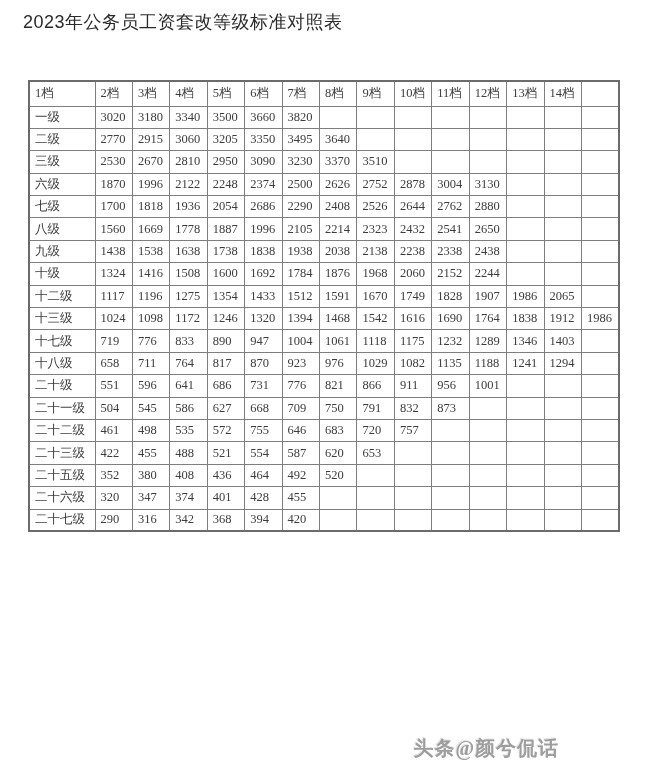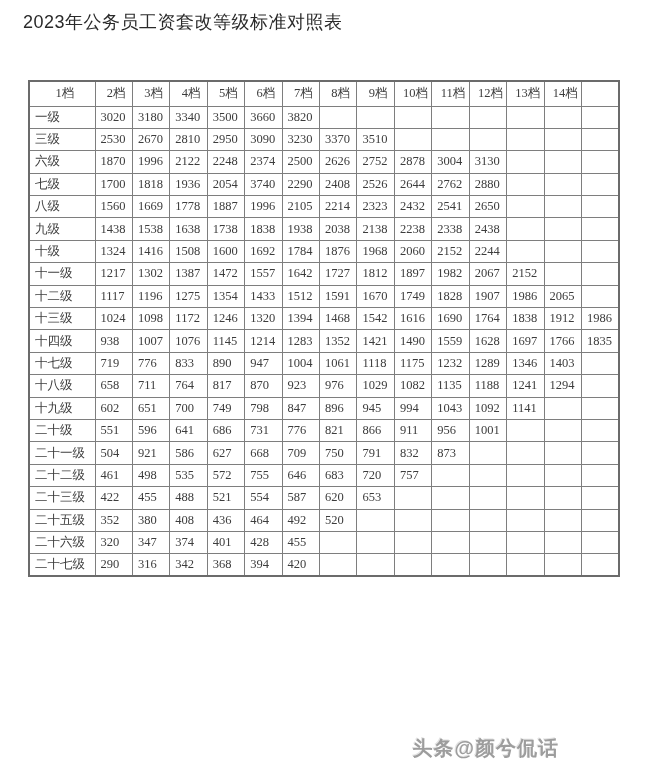--- a/index.html
+++ b/index.html
@@ -49,31 +49,30 @@
     text-align: left;
     vertical-align: middle;
     padding: 0 0 0 5px;
     overflow: hidden;
     white-space: nowrap;
     height: 22.4px;
     box-sizing: border-box;
   }
   table.salary-table thead th {
     height: 25px;
-    text-align: center;
   }
   .watermark {
     position: absolute;
     right: 8px;
     bottom: 3px;
     font-size: 20px;
     font-weight: bold;
     color: #9d9d9d;
     text-shadow: 1px 1px 0 #ffffff, -1px -1px 0 #e3e3e3;
-    font-family: Liberation Sans, sans-serif;
+    font-family: Liberation Serif, serif;
     white-space: nowrap;
     letter-spacing: 1px;
     text-align: center;
   }
 </style>
 </head>
 <body>
 
 <div class="page">
 
@@ -128,20 +127,37 @@
           <td></td>
           <td></td>
           <td></td>
           <td></td>
           <td></td>
           <td></td>
           <td></td>
           <td></td>
         </tr>
         <tr>
+          <td>二级</td>
+          <td>2770</td>
+          <td>2915</td>
+          <td>3060</td>
+          <td>3205</td>
+          <td>3350</td>
+          <td>3495</td>
+          <td>3640</td>
+          <td></td>
+          <td></td>
+          <td></td>
+          <td></td>
+          <td></td>
+          <td></td>
+          <td></td>
+        </tr>
+        <tr>
           <td>三级</td>
           <td>2530</td>
           <td>2670</td>
           <td>2810</td>
           <td>2950</td>
           <td>3090</td>
           <td>3230</td>
           <td>3370</td>
           <td>3510</td>
           <td></td>
@@ -167,21 +183,21 @@
           <td></td>
           <td></td>
           <td></td>
         </tr>
         <tr>
           <td>七级</td>
           <td>1700</td>
           <td>1818</td>
           <td>1936</td>
           <td>2054</td>
-          <td>3740</td>
+          <td>2686</td>
           <td>2290</td>
           <td>2408</td>
           <td>2526</td>
           <td>2644</td>
           <td>2762</td>
           <td>2880</td>
           <td></td>
           <td></td>
           <td></td>
         </tr>
@@ -226,37 +242,20 @@
           <td>1508</td>
           <td>1600</td>
           <td>1692</td>
           <td>1784</td>
           <td>1876</td>
           <td>1968</td>
           <td>2060</td>
           <td>2152</td>
           <td>2244</td>
           <td></td>
-          <td></td>
-          <td></td>
-        </tr>
-        <tr>
-          <td>十一级</td>
-          <td>1217</td>
-          <td>1302</td>
-          <td>1387</td>
-          <td>1472</td>
-          <td>1557</td>
-          <td>1642</td>
-          <td>1727</td>
-          <td>1812</td>
-          <td>1897</td>
-          <td>1982</td>
-          <td>2067</td>
-          <td>2152</td>
           <td></td>
           <td></td>
         </tr>
         <tr>
           <td>十二级</td>
           <td>1117</td>
           <td>1196</td>
           <td>1275</td>
           <td>1354</td>
           <td>1433</td>
@@ -281,37 +280,20 @@
           <td>1468</td>
           <td>1542</td>
           <td>1616</td>
           <td>1690</td>
           <td>1764</td>
           <td>1838</td>
           <td>1912</td>
           <td>1986</td>
         </tr>
         <tr>
-          <td>十四级</td>
-          <td>938</td>
-          <td>1007</td>
-          <td>1076</td>
-          <td>1145</td>
-          <td>1214</td>
-          <td>1283</td>
-          <td>1352</td>
-          <td>1421</td>
-          <td>1490</td>
-          <td>1559</td>
-          <td>1628</td>
-          <td>1697</td>
-          <td>1766</td>
-          <td>1835</td>
-        </tr>
-        <tr>
           <td>十七级</td>
           <td>719</td>
           <td>776</td>
           <td>833</td>
           <td>890</td>
           <td>947</td>
           <td>1004</td>
           <td>1061</td>
           <td>1118</td>
           <td>1175</td>
@@ -332,57 +314,40 @@
           <td>976</td>
           <td>1029</td>
           <td>1082</td>
           <td>1135</td>
           <td>1188</td>
           <td>1241</td>
           <td>1294</td>
           <td></td>
         </tr>
         <tr>
-          <td>十九级</td>
-          <td>602</td>
-          <td>651</td>
-          <td>700</td>
-          <td>749</td>
-          <td>798</td>
-          <td>847</td>
-          <td>896</td>
-          <td>945</td>
-          <td>994</td>
-          <td>1043</td>
-          <td>1092</td>
-          <td>1141</td>
-          <td></td>
-          <td></td>
-        </tr>
-        <tr>
           <td>二十级</td>
           <td>551</td>
           <td>596</td>
           <td>641</td>
           <td>686</td>
           <td>731</td>
           <td>776</td>
           <td>821</td>
           <td>866</td>
           <td>911</td>
           <td>956</td>
           <td>1001</td>
           <td></td>
           <td></td>
           <td></td>
         </tr>
         <tr>
           <td>二十一级</td>
           <td>504</td>
-          <td>921</td>
+          <td>545</td>
           <td>586</td>
           <td>627</td>
           <td>668</td>
           <td>709</td>
           <td>750</td>
           <td>791</td>
           <td>832</td>
           <td>873</td>
           <td></td>
           <td></td>

